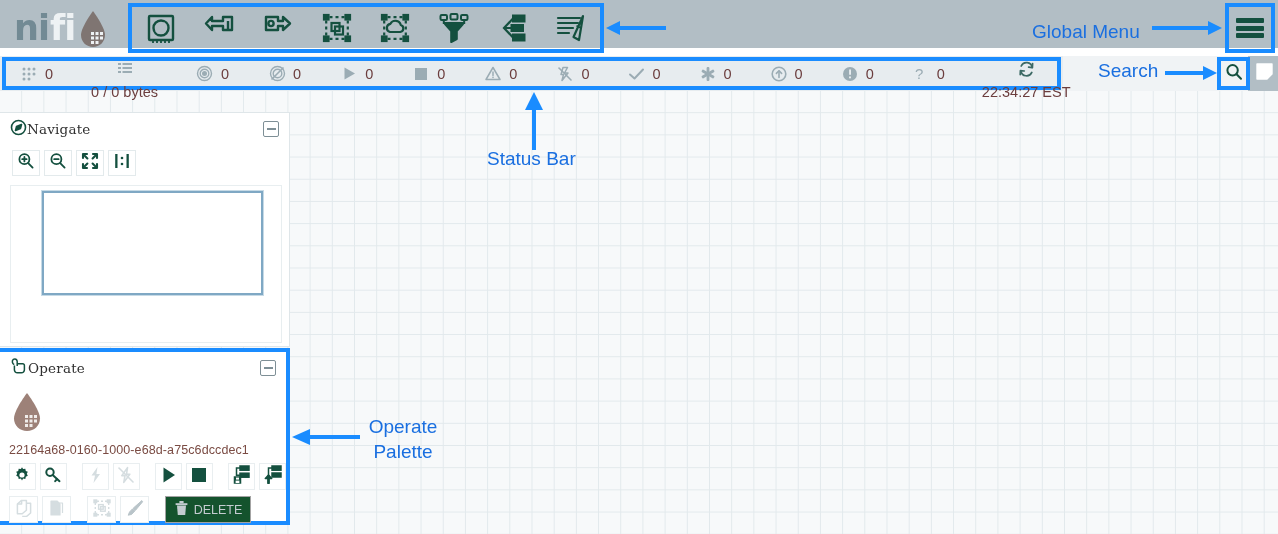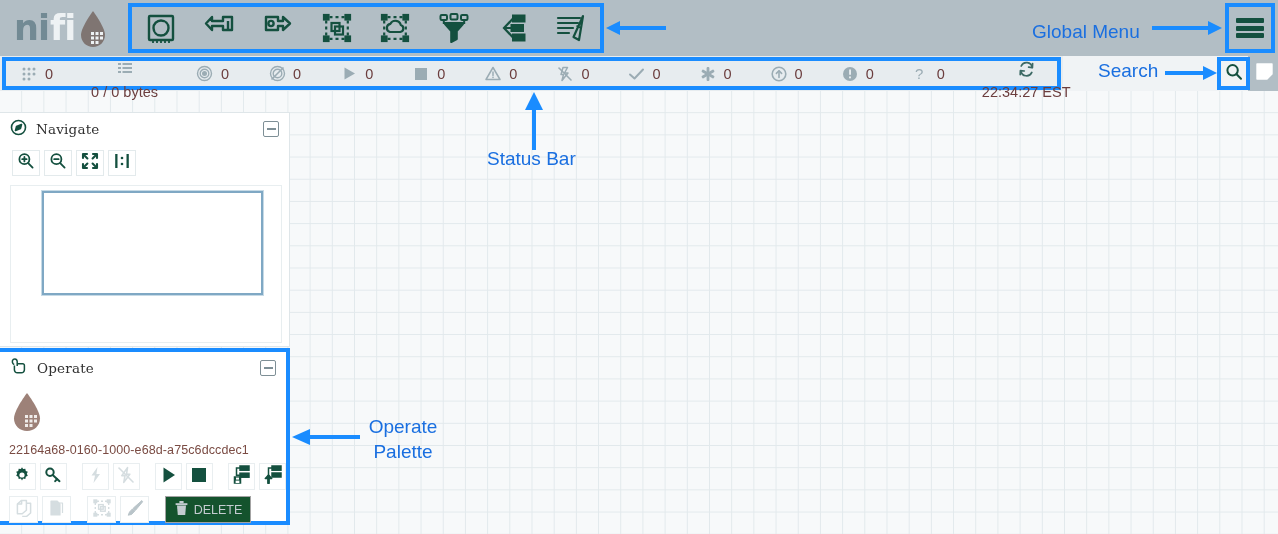--- a/index.html
+++ b/index.html
@@ -17,21 +17,21 @@
     background-color: #f7f9fa;
     background-image:
       linear-gradient(to right, #e2e9ec 1px, transparent 1px),
       linear-gradient(to bottom, #e2e9ec 1px, transparent 1px);
     background-size: 22.2px 22.2px;
     background-position: -1px -1px;
   }
 
   
   #header {
-    position: absolute; left: 0; top: 0; width: 1278px; height: 56px;
+    position: absolute; left: 0; top: 0; width: 1278px; height: 48px;
     background: #b2bec5;
   }
   #logo {
     position: absolute; left: 0; top: 0; width: 128px; height: 56px;
     display: flex; align-items: center; padding-left: 14px; gap: 1px;
   }
   .logo-text {
     font-family: "DejaVu Sans", sans-serif;
     font-size: 35px; font-weight: bold; letter-spacing: -1px;
     line-height: 1;
@@ -109,21 +109,20 @@
 
   
   #navigate-panel {
     position: absolute; left: 0; top: 112px; width: 290px; height: 235px;
     background: #ffffff;
     border: 1px solid #dfe6e9;
     border-left: none;
   }
   .panel-header {
     height: 32px; display: flex; align-items: center; padding: 0 10px 0 10px;
-    gap: 9px;
   }
   .panel-title {
     font-family: "DejaVu Serif", serif;
     font-size: 13.5px; color: #303030; letter-spacing: .2px;
   }
   .collapse-btn {
     margin-left: auto; width: 16px; height: 16px;
     border: 1.6px solid #7e8f96; border-radius: 2px;
     display: flex; align-items: center; justify-content: center;
     cursor: pointer;

